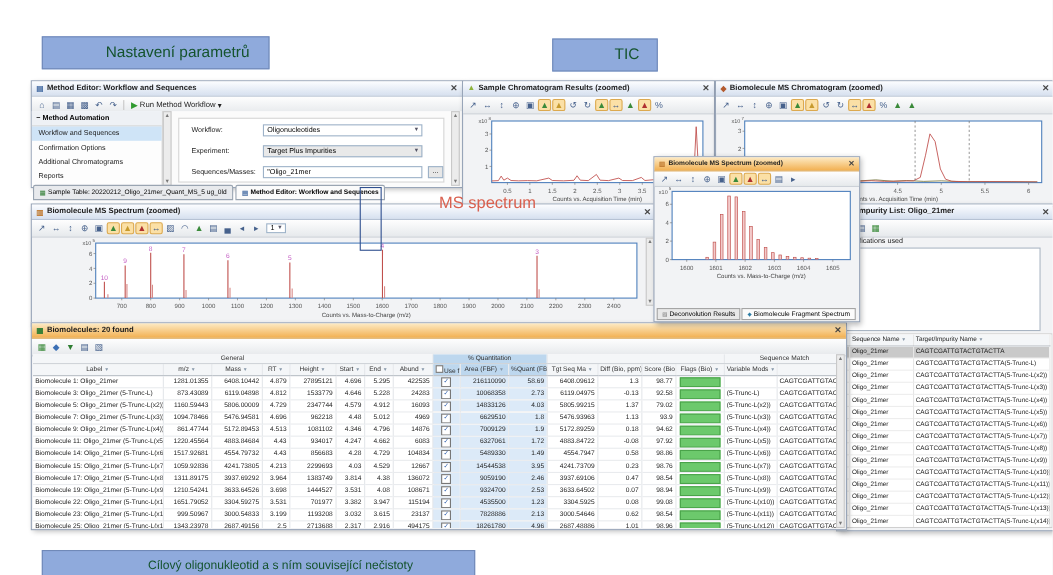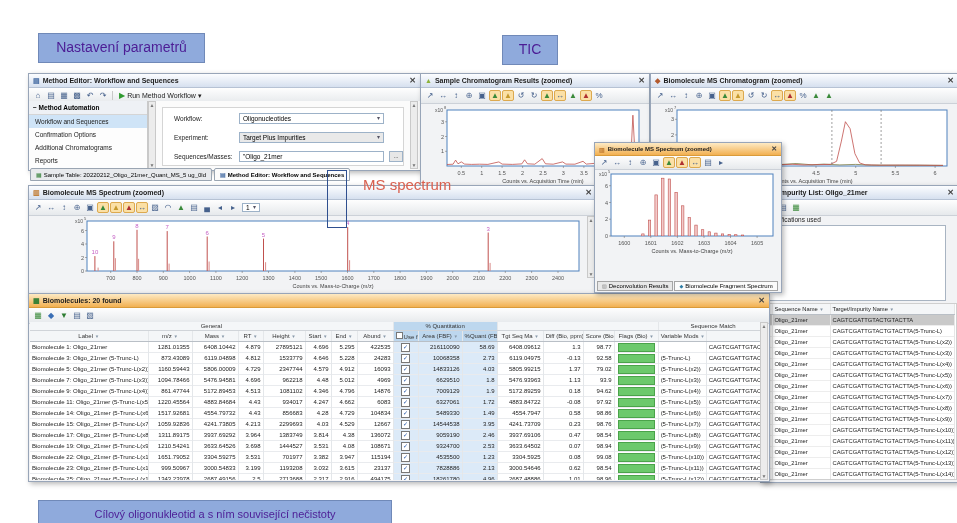--- a/index.html
+++ b/index.html
@@ -12,23 +12,23 @@
   .wicon{font-size:7px;flex:0 0 auto;}
   .x{margin-left:auto;font-size:8px;color:#444;font-weight:bold;flex:0 0 auto;}
   .tools{display:flex;align-items:center;gap:1px;padding:1px 3px;height:13px;
          background:linear-gradient(#fefefe,#e6e9ec);border-bottom:1px solid #ccd1d8;}
   .tbtn{min-width:12px;height:11px;line-height:11px;text-align:center;font-size:8px;color:#46618c;}
   .tbtn.hl{background:#fbe0a6;border:1px solid #dca94f;border-radius:2px;line-height:9px;height:11px;box-sizing:border-box;}
   .sep{width:1px;height:9px;background:#c8c8c8;margin:0 2px;}
   .runbtn{display:flex;align-items:center;gap:2px;font-size:7px;color:#222;padding:0 3px;}
   .runbtn .play{color:#2f9a2f;font-size:8px;}
   svg{display:block;}
-  .callout{position:absolute;background:#8faadc;border:1px solid #7089b8;color:#4c1d95;z-index:20;
-           display:flex;flex-direction:column;align-items:center;justify-content:center;text-align:center;line-height:1.25;}
-  .rednote{position:absolute;color:#d9604f;font-size:15px;z-index:21;}
+  .callout{position:absolute;background:#8faadc;border:1px solid #7089b8;color:#14532d;z-index:20;
+           display:flex;flex-direction:column;align-items:center;justify-content:center;text-align:center;line-height:1.25;padding-left:40px;}
+  .rednote{position:absolute;color:#d9604f;font-size:15px;z-index:21;margin-left:36px;}
   .bluerect{position:absolute;border:1px solid #2f4f8f;z-index:21;}
   
   .nav{position:absolute;left:0;top:0;width:118px;height:100%;background:#fdfdfd;border-right:1px solid #c9c9c9;font-size:6.5px;}
   .navhdr{font-weight:bold;padding:3px 4px;background:#eef1f5;border-bottom:1px solid #d5d5d5;}
   .navitem{padding:3px 6px;color:#222;}
   .navitem.sel{background:#cfe4f7;}
   .formrow{position:absolute;display:flex;align-items:center;font-size:6.5px;color:#222;}
   .field{border:1px solid #9db2c8;background:#fff;height:11px;line-height:11px;font-size:6.5px;padding:0 3px;
          display:flex;align-items:center;justify-content:space-between;box-sizing:border-box;}
   .field.gray{background:#e9e9e9;}

